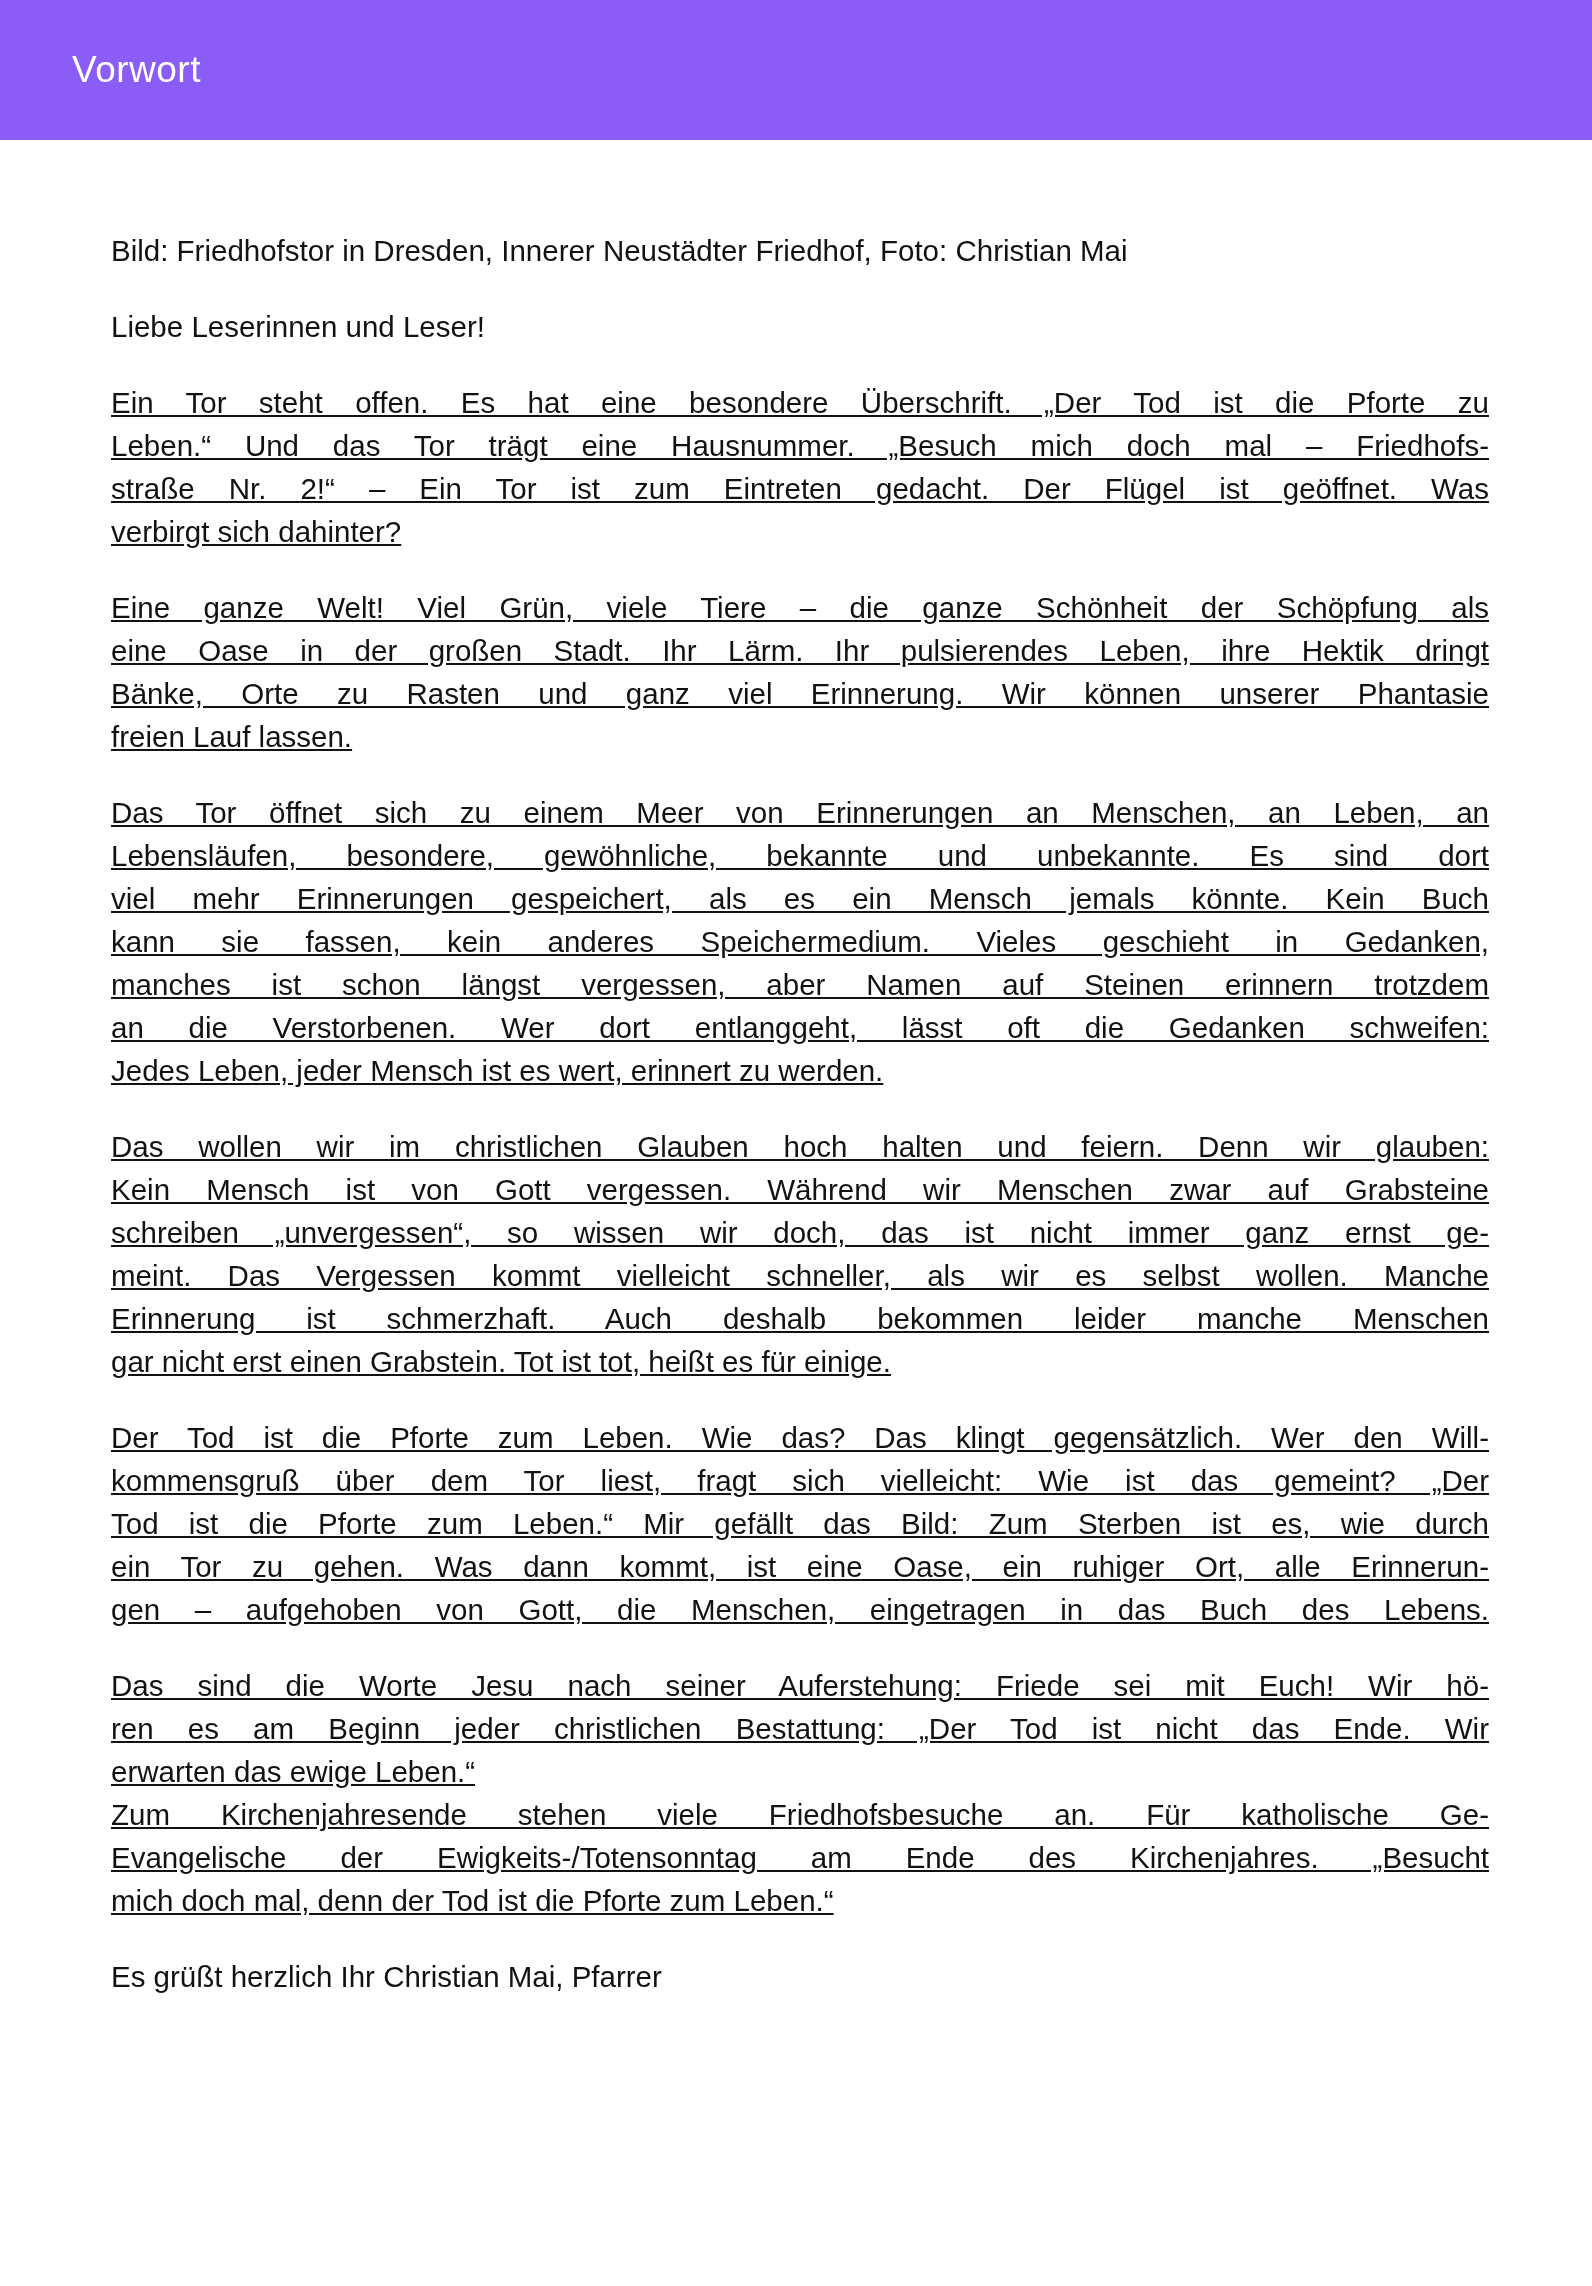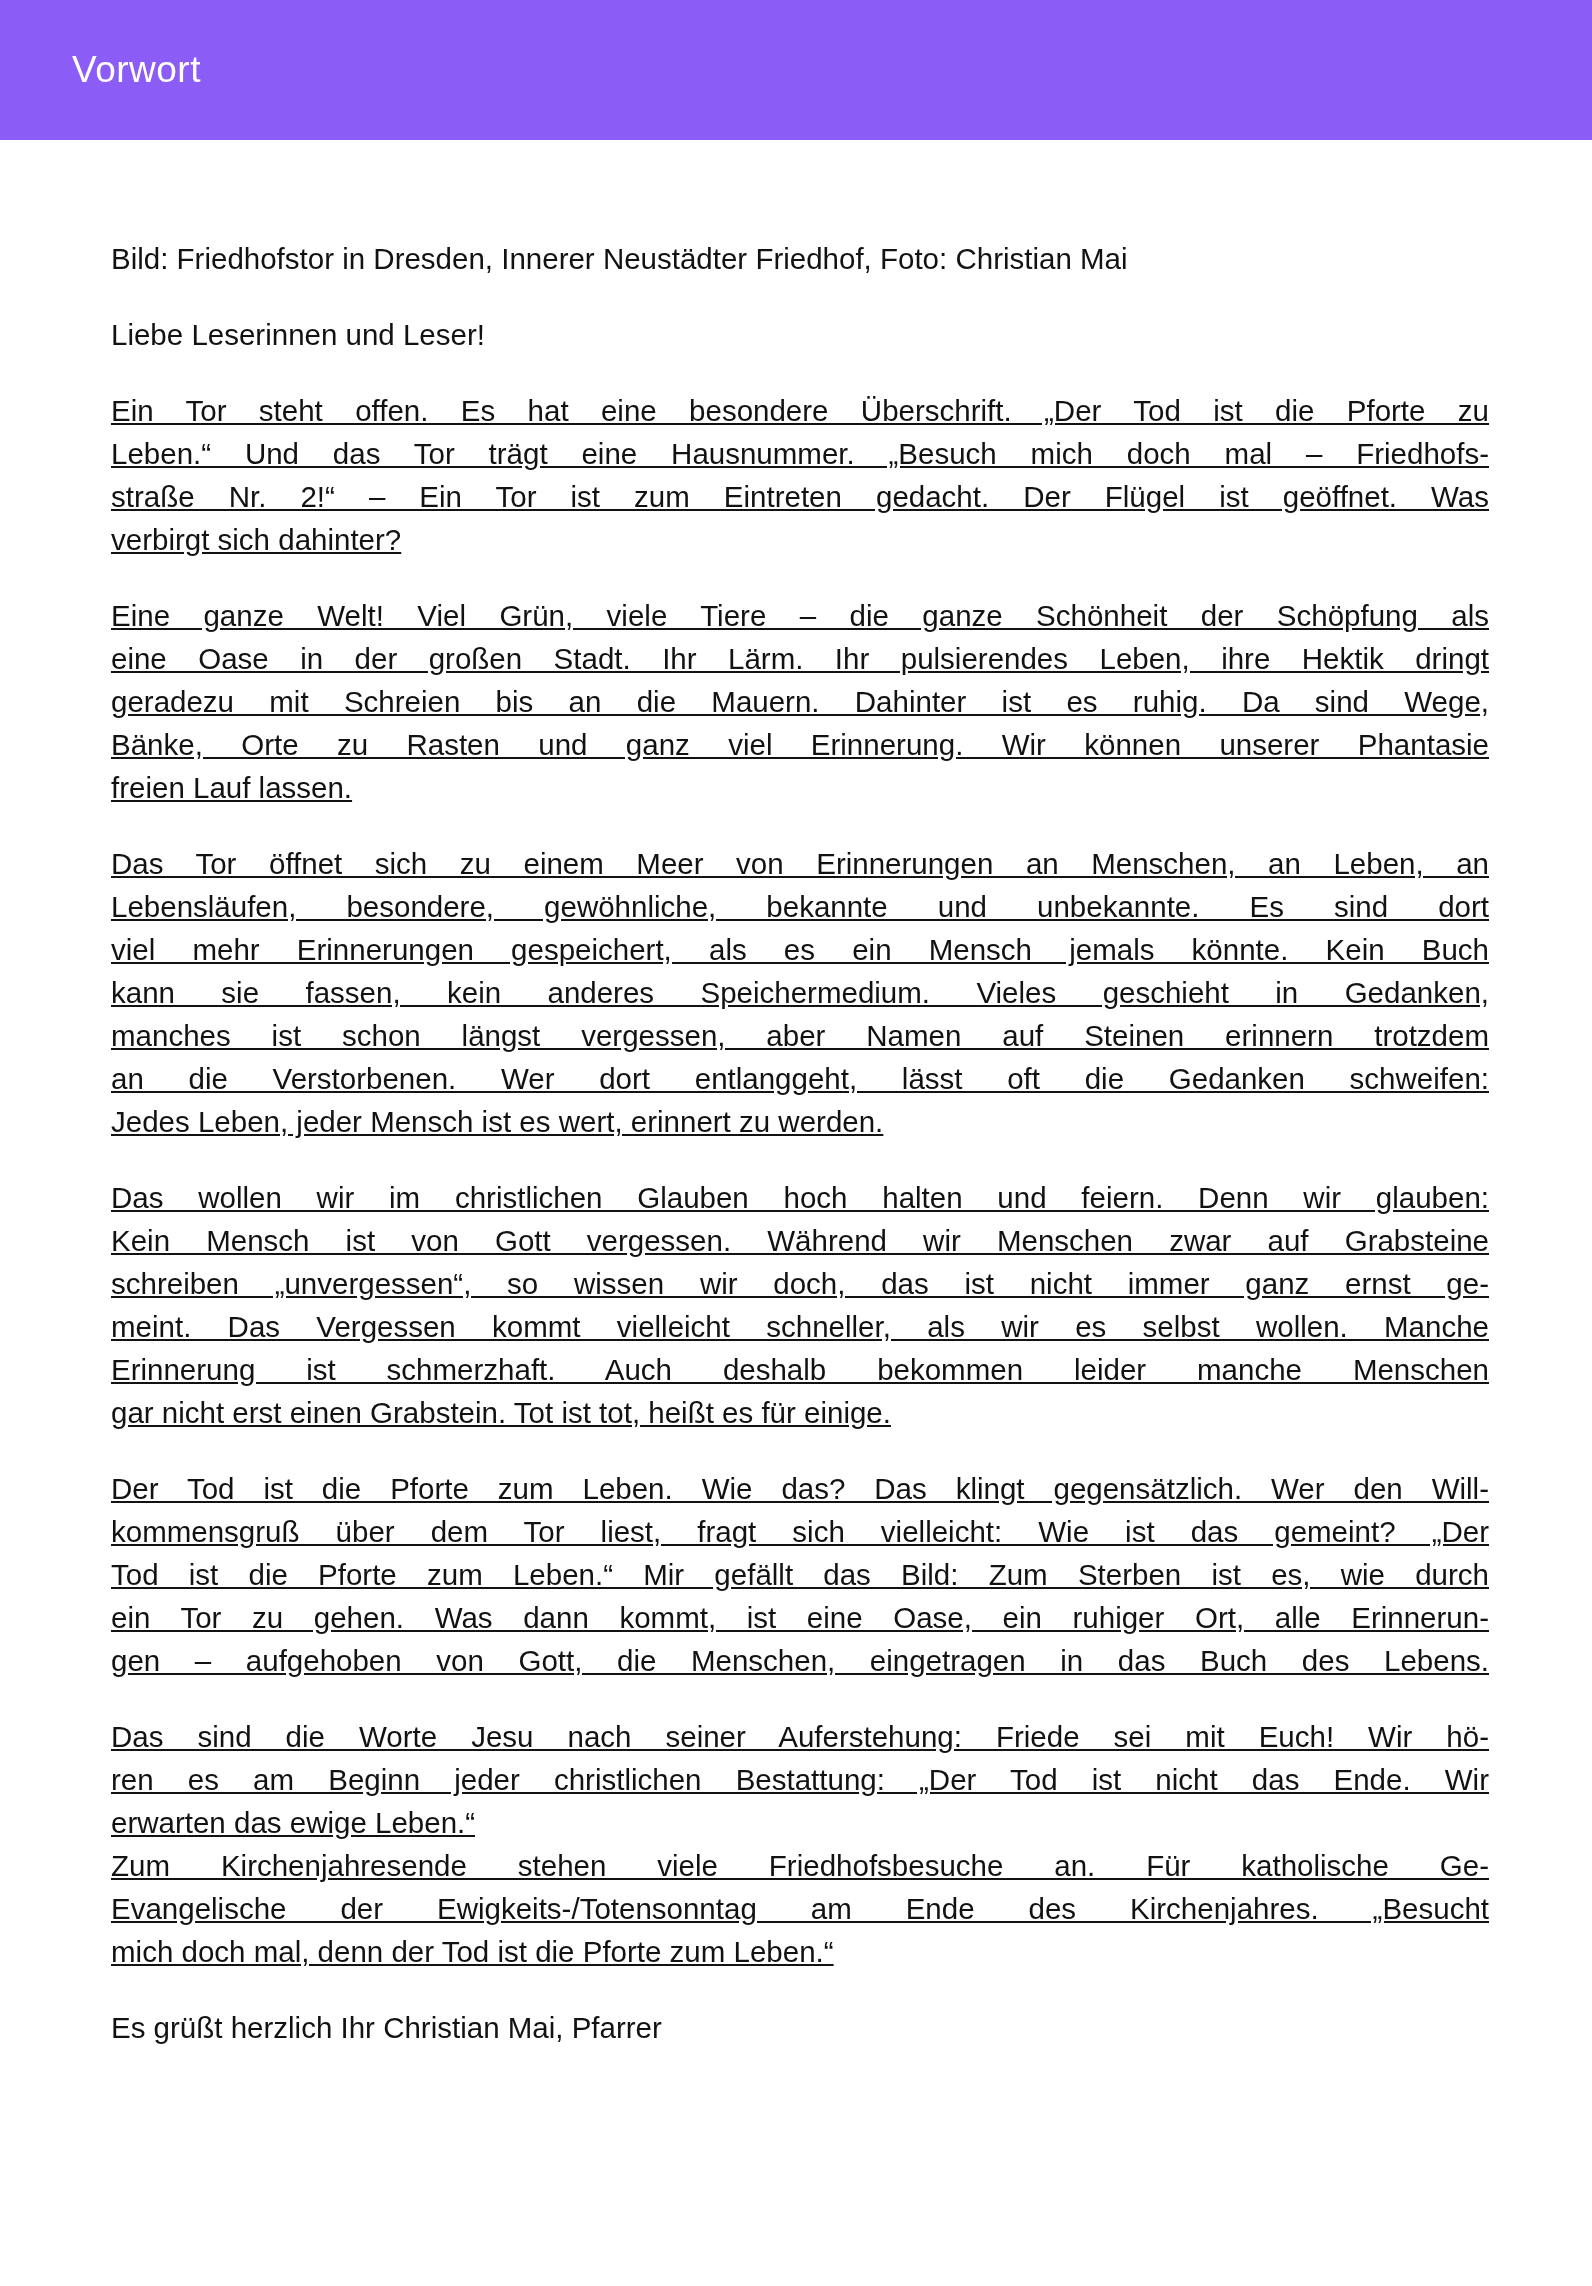--- a/index.html
+++ b/index.html
@@ -24,21 +24,20 @@
     font-weight: 400;
     letter-spacing: 0.5px;
     white-space: nowrap;
   }
   .body-text {
     position: absolute;
     top: 229px; left: 111px;
     width: 1378px;
     font-size: 29.5px;
     line-height: 43px;
-    margin-top: 8px;
   }
   .block { margin: 0 0 33px 0; }
   .para { margin: 0 0 33px 0; }
   .para.extra-gap { margin-top: 28px; }
   .line {
     text-align: justify;
     text-align-last: justify;
     white-space: normal;
     text-decoration: underline;
   }
@@ -58,21 +57,20 @@
   <div id="paragraphs">
       <div class="para">
         <div class="line">Ein Tor steht offen. Es hat eine besondere Überschrift. „Der Tod ist die Pforte zu</div>
         <div class="line">Leben.“ Und das Tor trägt eine Hausnummer. „Besuch mich doch mal – Friedhofs-</div>
         <div class="line">straße Nr. 2!“ – Ein Tor ist zum Eintreten gedacht. Der Flügel ist geöffnet. Was</div>
         <div class="line flush">verbirgt sich dahinter?</div>
       </div>
       <div class="para">
         <div class="line">Eine ganze Welt! Viel Grün, viele Tiere – die ganze Schönheit der Schöpfung als</div>
         <div class="line">eine Oase in der großen Stadt. Ihr Lärm. Ihr pulsierendes Leben, ihre Hektik dringt</div>
-        <div class="line">geradezu mit Schreien bis an die Mauern. Dahinter ist es ruhig. Da sind Wege,</div>
         <div class="line">Bänke, Orte zu Rasten und ganz viel Erinnerung. Wir können unserer Phantasie</div>
         <div class="line flush">freien Lauf lassen.</div>
       </div>
       <div class="para">
         <div class="line">Das Tor öffnet sich zu einem Meer von Erinnerungen an Menschen, an Leben, an</div>
         <div class="line">Lebensläufen, besondere, gewöhnliche, bekannte und unbekannte. Es sind dort</div>
         <div class="line">viel mehr Erinnerungen gespeichert, als es ein Mensch jemals könnte. Kein Buch</div>
         <div class="line">kann sie fassen, kein anderes Speichermedium. Vieles geschieht in Gedanken,</div>
         <div class="line">manches ist schon längst vergessen, aber Namen auf Steinen erinnern trotzdem</div>
         <div class="line">an die Verstorbenen. Wer dort entlanggeht, lässt oft die Gedanken schweifen:</div>

